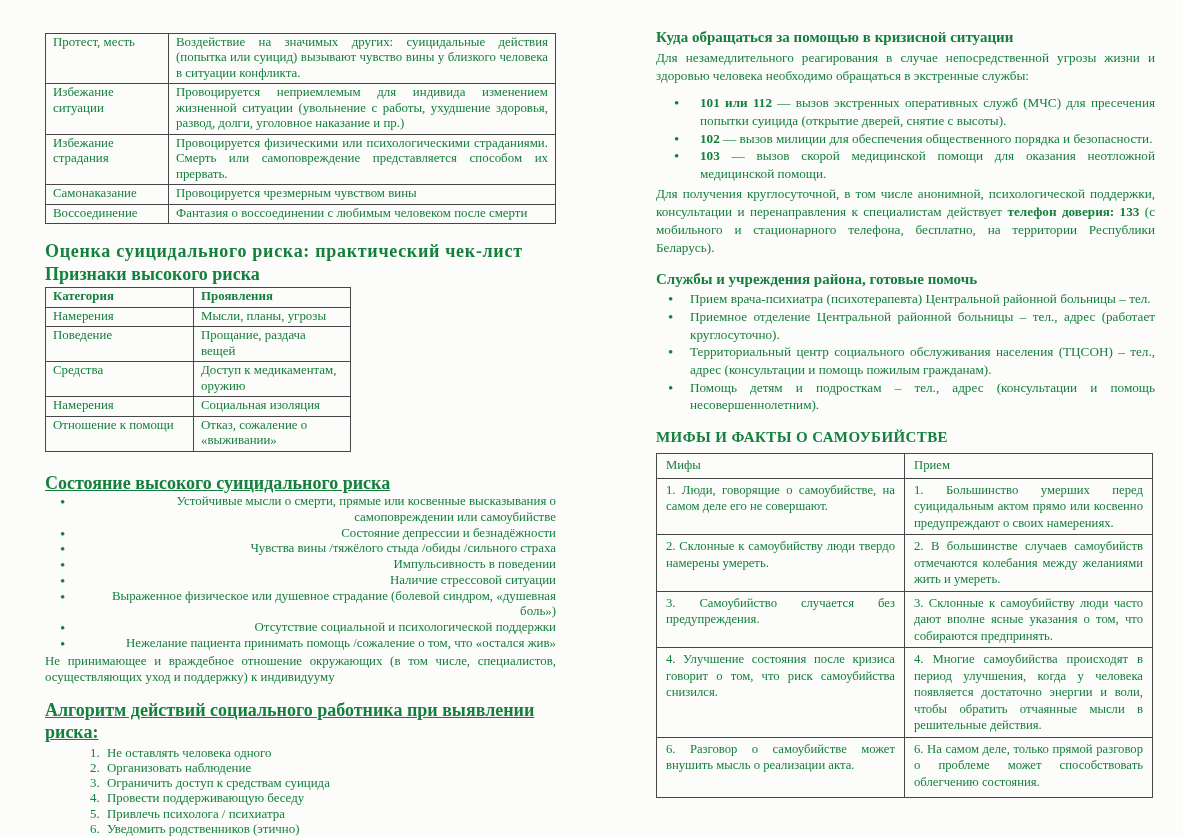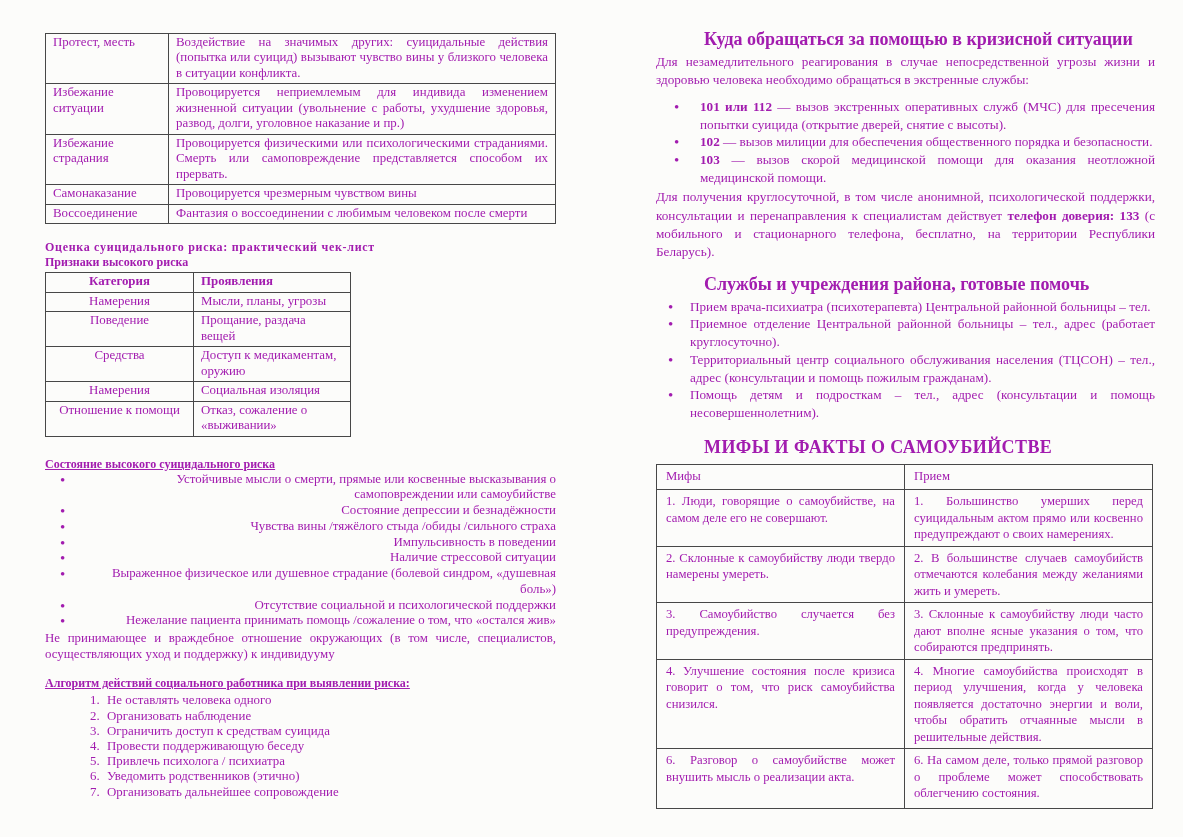--- a/index.html
+++ b/index.html
@@ -1,58 +1,58 @@
 <!DOCTYPE html>
 <html><head>
 <meta charset="utf-8">
 <style>
   html,body { margin:0; padding:0; background:#e9e9e7; }
   .page {
     position:relative; width:1183px; height:837px; margin:0 auto;
     background:#fcfcfa; overflow:hidden;
     font-family:"Liberation Serif","DejaVu Serif",serif;
-    color:#a21caf;
+    color:#15803d;
   }
   .col { position:absolute; top:0; }
   .col-left  { left:45px;  top:33px; width:511px; font-size:12.9px; line-height:1.2; }
   .col-right { left:656px; top:28px; width:499px; font-size:13.2px; line-height:1.38; }
 
   
-  .h { font-weight:bold; font-size:12px; line-height:1.25; }
+  .h { font-weight:bold; font-size:18px; line-height:1.25; }
   .h.u { text-decoration:underline; }
   .h.sp { letter-spacing:0.7px; }
   .h.caps { letter-spacing:0.4px; }
 
   
   table.tbl { border-collapse:collapse; table-layout:fixed; }
   table.tbl td, table.tbl th {
     border:1px solid #474747; vertical-align:top;
     padding:1px 7px 2px 7px; font-size:12.9px; line-height:1.2;
   }
   table.tbl th { text-align:left; font-weight:bold; }
 
   table.motives { width:511px; margin-bottom:16px; }
   table.motives td.c0 { width:108px; }
   table.motives td.c1 { text-align:justify; }
 
   table.assess { width:306px; margin-bottom:20px; }
-  table.assess .c0 { width:133px;text-align:center; }
+  table.assess .c0 { width:133px; }
 
   
   ul.bul { list-style:none; margin:0; padding:0; }
   ul.bul li { position:relative; padding-left:33px; margin:0;text-align:right; }
   ul.bul li::before { content:"\2022"; position:absolute; left:15px; top:-1px; font-size:15px; }
 
   ol.steps { margin:2px 0 0 0; padding-left:58px; }
   ol.steps li { padding-left:4px; line-height:1.18; }
 
   .note { margin:1px 0 0 0; text-align:justify; line-height:1.25; }
 
   
-  .col-right .h { font-size:18px;margin-left:48px; }
+  .col-right .h { font-size:15px; }
   p.just { margin:2px 0 0 0; text-align:justify; }
   ul.bul.emerg { margin-top:9px; }
   ul.bul.emerg li { padding-left:44px; text-align:justify; line-height:1.34; }
   ul.bul.emerg li::before { left:18px; }
   ul.bul.svc { margin-top:2px; }
   ul.bul.svc li { padding-left:34px; text-align:justify; line-height:1.34; }
   ul.bul.svc li::before { left:12px; }
   .b { font-weight:bold; }
 
   table.myths { width:497px; margin-top:6px; }

